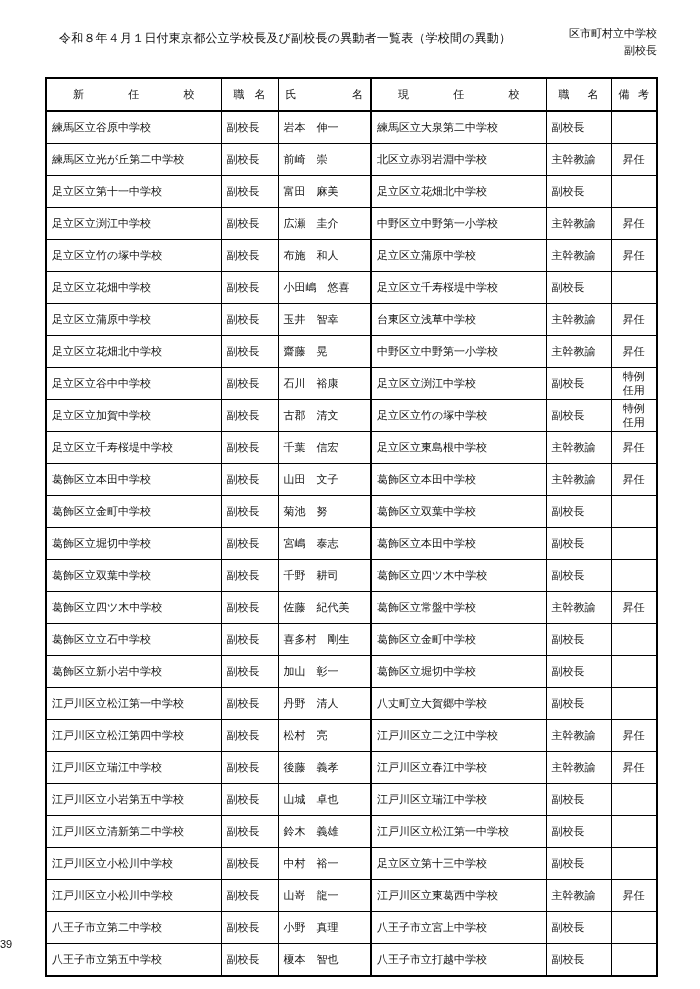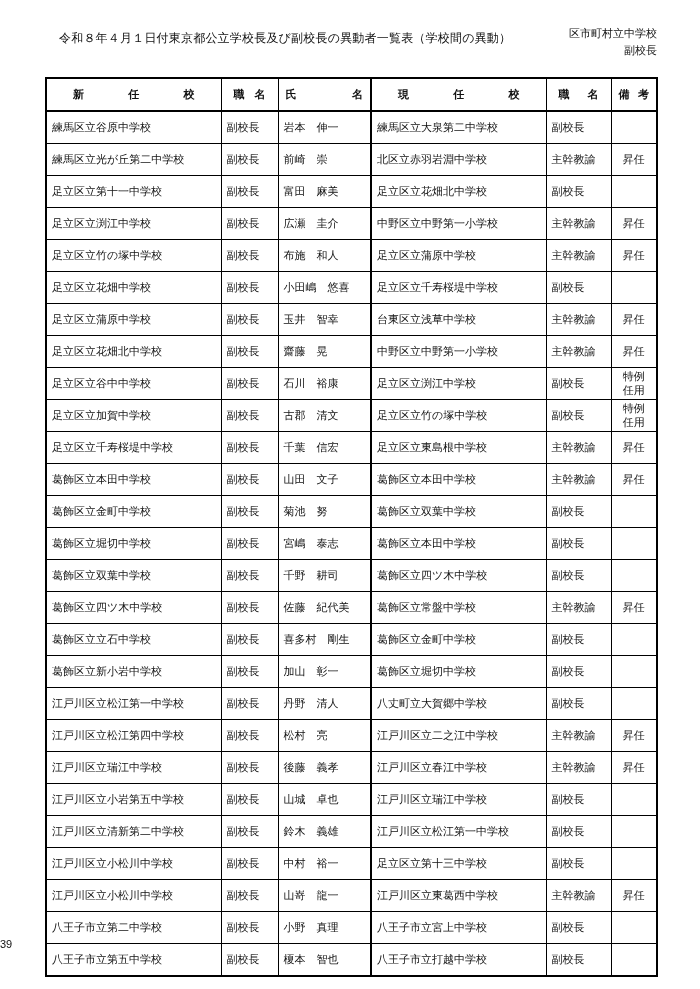--- a/index.html
+++ b/index.html
@@ -17,21 +17,21 @@
     font-size:11px;text-align:right;line-height:1.55;
   }
   .transfer-table{
     position:absolute;top:77px;left:45px;width:611px;
     border-collapse:collapse;table-layout:fixed;
     border:2.5px solid #000;
     font-size:11px;
   }
   .transfer-table th{
     border:1px solid #000;border-bottom:2px solid #000;
-    height:31px;font-weight:bold;
+    height:31px;font-weight:normal;
     text-align:justify;text-align-last:justify;
     padding:0 26px;vertical-align:middle;
   }
   .transfer-table th.col-1,
   .transfer-table th.col-4{padding:0 12px;}
   .transfer-table th.col-2{padding:0 7px;}
   .transfer-table th.col-5{padding:0 7px;}
   .transfer-table td{
     border:1px solid #000;height:29px;
     padding:1px 4px 1px 5px;vertical-align:middle;

